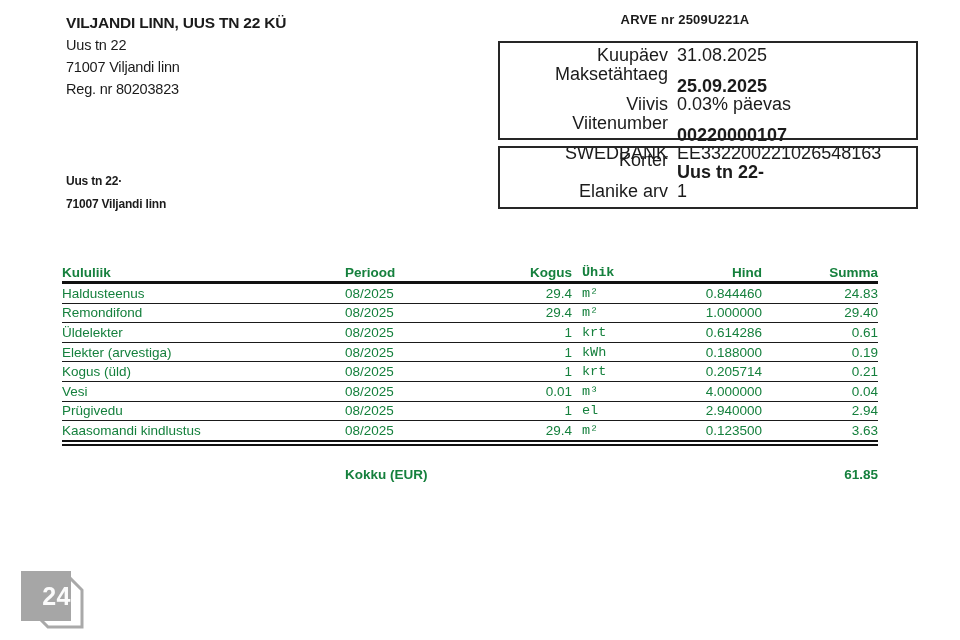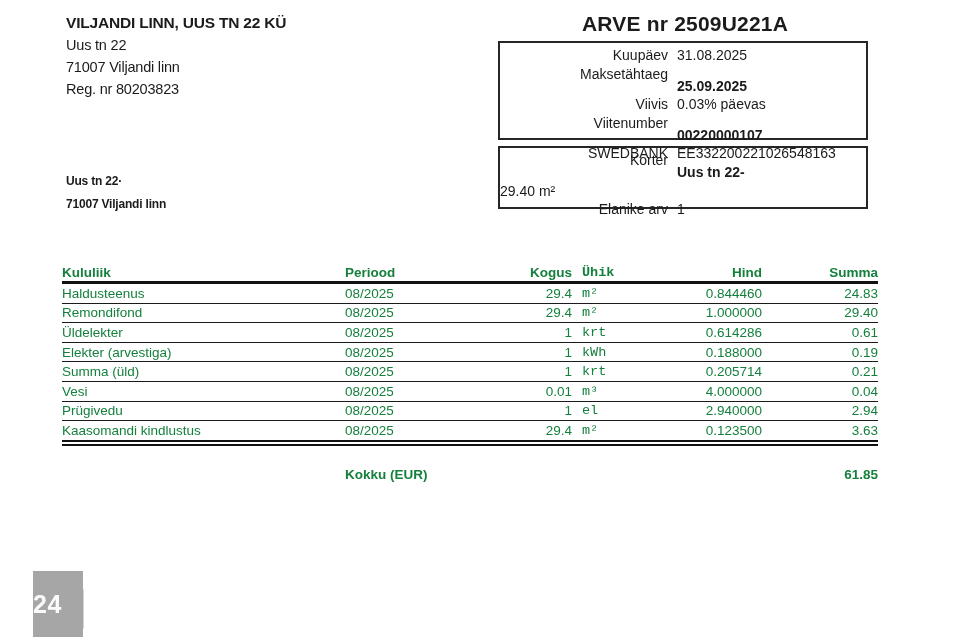--- a/index.html
+++ b/index.html
@@ -11,26 +11,26 @@
     font-family: "Liberation Sans", sans-serif;
     color: #1b1b1b;
     overflow: hidden;
   }
   
   .sender { position: absolute; left: 66px; top: 12px; line-height: 22px; font-size: 14.5px; letter-spacing: -0.2px; }
   .sender .name { font-size: 15.5px; font-weight: bold; text-align: center; }
   
   .invoice-title {
     position: absolute; left: 498px; top: 12px; width: 374px;
-    text-align: center; font-size: 21px; font-weight: bold; letter-spacing: 0.2px;
+    text-align: center; font-size: 13px; font-weight: bold; letter-spacing: 0.2px;
   }
   
   .info-box {
-    position: absolute; left: 498px; width: 370px;
-    border: 2px solid #262626; font-size: 14px;
+    position: absolute; left: 498px; width: 420px;
+    border: 2px solid #262626; font-size: 18px;
     padding: 3px 6px 2px 0; box-sizing: border-box;
   }
   .box-details { top: 41px; height: 99px; }
   .box-apartment { top: 146px; height: 63px; }
   .info-row { display: grid; grid-template-columns: 168px 1fr; column-gap: 9px; line-height: 18.6px; }
   .info-row .lbl { text-align: right; }
   .info-row .val { text-align: left; }
   .v-bold { font-weight: bold; margin-top: 12px; }
   
   .recipient { position: absolute; left: 66px; top: 170px; font-size: 12px; font-weight: bold; line-height: 23px; letter-spacing: -0.2px; }
@@ -42,22 +42,22 @@
   th { font-weight: bold; border-bottom: 3px solid #111; height: 18px; padding: 0; }
   td { border-bottom: 1px solid #1a1a1a; height: 18.6px; padding: 0; }
   .al { text-align: left; } .ar { text-align: right; }
   .unit-pad { padding-left: 10px; font-family: Liberation Mono, monospace; }
   tbody tr:last-child td { border-bottom: none; }
   tfoot td { border-top: 6px double #111; border-bottom: none; font-weight: bold; height: 22px; vertical-align: bottom; padding-top: 14px; }
   
   .logo { position: absolute; left: 21px; top: 565px; width: 72px; height: 70px; }
   .logo svg { position: absolute; left: 0; top: 0; }
   .logo-square {
-    position: absolute; left: 12px; top: 6px; width: 50px; height: 66px;
-    background: #a6a6a6; display: flex; align-items: center; justify-content: flex-start;
+    position: absolute; left: 0; top: 6px; width: 50px; height: 50px;
+    background: #a6a6a6; display: flex; align-items: center; justify-content: flex-end;
     color: #fbfbfb; font-size: 25px; font-weight: bold; letter-spacing: 0.5px;
   }
 </style>
 </head>
 <body>
 
 <div class="page">
 
   <div class="sender">
     <div class="name">VILJANDI LINN, UUS TN 22 KÜ</div>
@@ -90,21 +90,20 @@
       <span class="val">EE332200221026548163</span>
     </div>
   </div>
 
   <div class="info-box box-apartment">
     <div class="info-row">
       <span class="lbl">Korter</span>
       <span class="val v-bold">Uus tn 22-</span>
     </div>
     <div class="info-row">
-      <span class="val">29.40 m²</span>
     </div>
     <div class="info-row">
       <span class="lbl">Elanike arv</span>
       <span class="val">1</span>
     </div>
   </div>
 
   <div class="recipient">
     <div>Uus tn 22·</div>
     <div>71007 Viljandi linn</div>
@@ -157,21 +156,21 @@
         </tr>
         <tr>
           <td class="al">Elekter (arvestiga)</td>
           <td class="al">08/2025</td>
           <td class="ar">1</td>
           <td class="al unit-pad">kWh</td>
           <td class="ar">0.188000</td>
           <td class="ar">0.19</td>
         </tr>
         <tr>
-          <td class="al">Summa (üld)</td>
+          <td class="al">Kogus (üld)</td>
           <td class="al">08/2025</td>
           <td class="ar">1</td>
           <td class="al unit-pad">krt</td>
           <td class="ar">0.205714</td>
           <td class="ar">0.21</td>
         </tr>
         <tr>
           <td class="al">Vesi</td>
           <td class="al">08/2025</td>
           <td class="ar">0.01</td>

